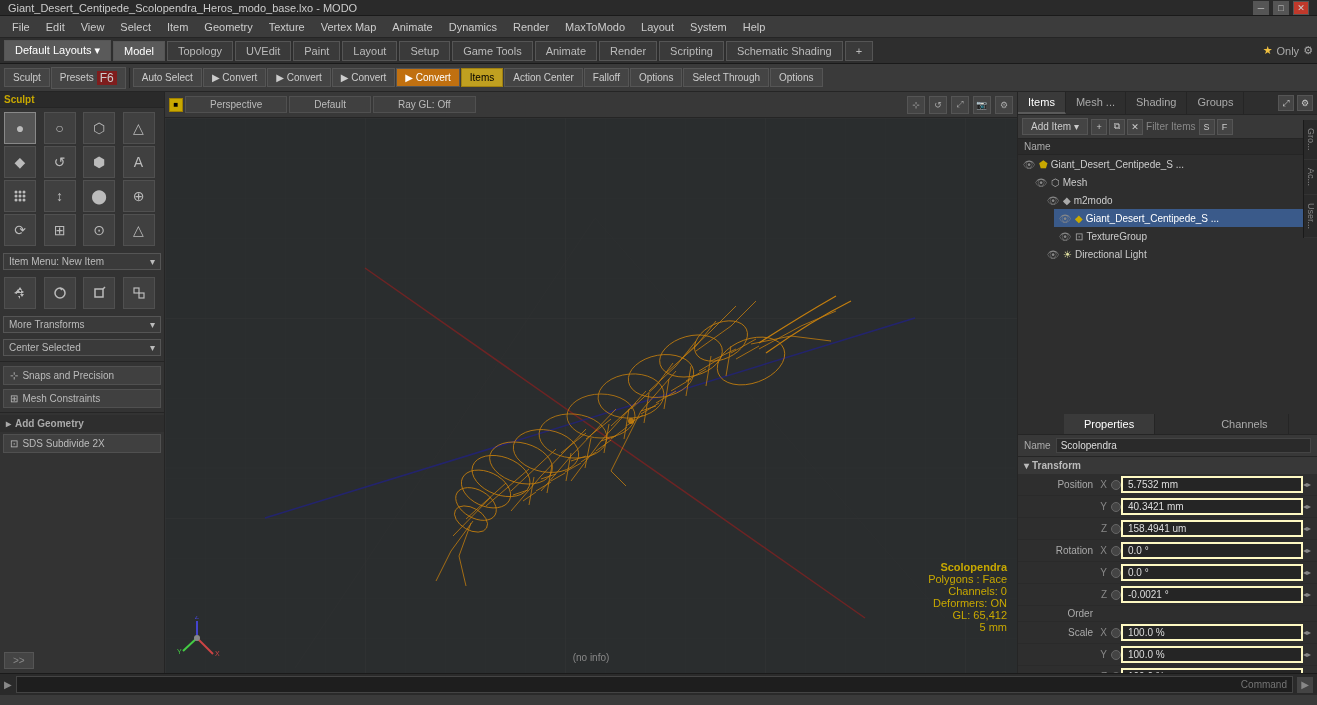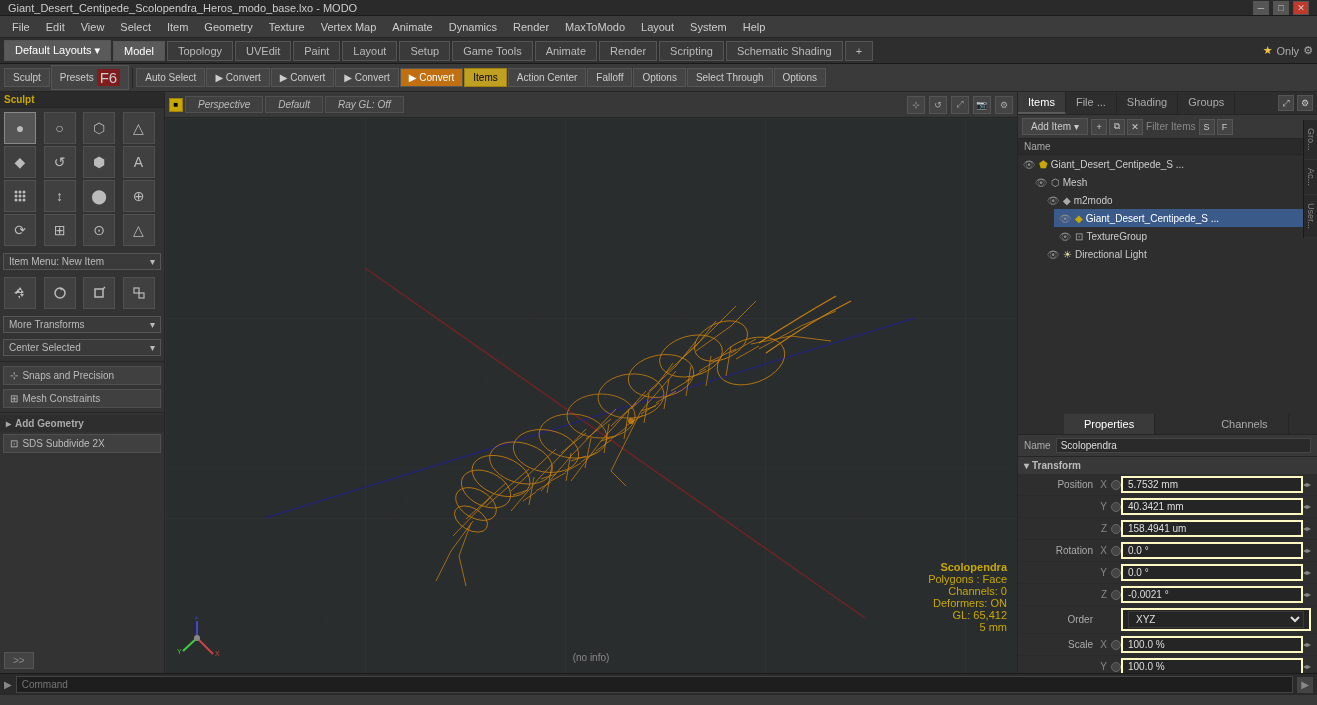--- a/index.html
+++ b/index.html
@@ -27,21 +27,21 @@
     .star-icon { color: #f0c040; }
 
     
     #main-toolbar { background: #3a3a3a; height: 28px; display: flex; align-items: center; padding: 0 4px; border-bottom: 1px solid #252525; gap: 1px; flex-wrap: nowrap; }
     .tb-btn { padding: 3px 8px; background: #444; border: 1px solid #555; color: #ccc; font-size: 10px; cursor: pointer; display: flex; align-items: center; gap: 3px; white-space: nowrap; }
     .tb-btn.items-active { background: #c0a020; color: #000; border-color: #a08010; }
     .tb-btn.orange { background: #c07010; color: #fff; }
 
     
     #second-toolbar { background: #383838; height: 26px; display: flex; align-items: center; padding: 0 4px; border-bottom: 1px solid #252525; gap: 2px; }
-    .tb2-btn { padding: 2px 12px; background: #404040; border: 1px solid #505050; color: #bbb; font-size: 10px; cursor: pointer; display: flex; align-items: center; gap: 2px; white-space: nowrap; font-style: italic; }
+    .tb2-btn { padding: 2px 24px; background: #404040; border: 1px solid #505050; color: #bbb; font-size: 10px; cursor: pointer; display: flex; align-items: center; gap: 2px; white-space: nowrap; }
     .tb2-spacer { flex: 1; }
 
     
     #main-area { display: flex; height: calc(705px - 22px - 22px - 26px - 28px - 26px); }
 
     
     #left-panel { width: 165px; background: #333; border-right: 1px solid #252525; display: flex; flex-direction: column; overflow: hidden; }
     .left-section-title { background: #2e2e2e; padding: 3px 6px; color: #aaa; font-size: 10px; font-weight: bold; cursor: pointer; display: flex; align-items: center; gap: 4px; }
     .tool-grid { display: grid; grid-template-columns: repeat(4, 1fr); gap: 2px; padding: 4px; }
     .tool-btn { width: 32px; height: 32px; background: #404040; border: 1px solid #505050; display: flex; align-items: center; justify-content: center; cursor: pointer; font-size: 14px; color: #bbb; }
@@ -95,21 +95,21 @@
     .prop-label { color: #aaa; font-size: 10px; width: 75px; text-align: right; padding-right: 6px; flex-shrink: 0; }
     .prop-sub-label { color: #888; font-size: 10px; width: 12px; text-align: right; padding-right: 4px; flex-shrink: 0; }
     .prop-value { flex: 1; background: #252525; border: 2px solid #fef9c3; padding: 1px 5px; color: #ddd; font-size: 10px; display: flex; gap: 3px; }
     .prop-dot { width: 10px; height: 10px; border-radius: 50%; background: #444; border: 1px solid #666; flex-shrink: 0; cursor: pointer; }
     .prop-arrow { color: #888; font-size: 8px; flex-shrink: 0; cursor: pointer; }
     .prop-value-text { flex: 1; }
     .prop-dropdown { width: 100%; background: #252525; border: 1px solid #3a3a3a; color: #ddd; font-size: 10px; padding: 1px 3px; }
 
     
     #command-bar { background: #2a2a2a; height: 22px; display: flex; align-items: center; padding: 0 4px; gap: 4px; border-top: 1px solid #1a1a1a; }
-    .cmd-input { flex: 1; background: #1e1e1e; border: 1px solid #444; padding: 2px 5px; color: #bbb; font-size: 10px; }
+    .cmd-input { flex: 1; background: #1e1e1e; border: 1px solid #444; padding: 2px 5px; color: #bbb; font-size: 10px; text-align: right; }
     .cmd-icon { width: 16px; height: 16px; background: #444; display: flex; align-items: center; justify-content: center; color: #888; font-size: 10px; cursor: pointer; }
 
     
     .grid-svg { position: absolute; top: 0; left: 0; width: 100%; height: 100%; pointer-events: none; }
 
     
     .centipede-svg { position: absolute; top: 50%; left: 50%; transform: translate(-50%, -50%); }
 
     
     .vp-icon-row { display: flex; align-items: center; gap: 4px; margin-left: auto; }
@@ -165,21 +165,21 @@
     <span class="star-icon">★</span>
     <span>Only</span>
     <span>⚙</span>
   </div>
 </div>
 
 <div id="main-toolbar">
   <div class="tb-btn">Sculpt</div>
   <div class="tb-btn">
     <span>Presets</span>
-    <span style="background:#7f1d1d;padding:0 3px;font-size:15px;text-align:center;">F6</span>
+    <span style="background:#7f1d1d;padding:0 3px;font-size:12px;text-align:center;">F6</span>
   </div>
   <div style="width:1px;background:#252525;height:20px;margin:0 2px;"></div>
   <div class="tb-btn">Auto Select</div>
   <div class="tb-btn">▶ Convert</div>
   <div class="tb-btn">▶ Convert</div>
   <div class="tb-btn">▶ Convert</div>
   <div class="tb-btn orange">▶ Convert</div>
   <div class="tb-btn items-active">Items</div>
   <div class="tb-btn">Action Center</div>
   <div class="tb-btn">Falloff</div>
@@ -464,21 +464,21 @@
           <circle cx="22" cy="22" r="3" fill="#888"></circle>
         </svg>
       </div>
     </div>
   </div>
 
   <div id="right-panel">
 
     <div id="items-tabs">
       <div class="items-tab active">Items</div>
-      <div class="items-tab">File ...</div>
+      <div class="items-tab">Mesh ...</div>
       <div class="items-tab">Shading</div>
       <div class="items-tab">Groups</div>
       <div class="items-tab-icons">
         <div class="items-tab-icon">⤢</div>
         <div class="items-tab-icon">⚙</div>
       </div>
     </div>
 
     <div id="items-toolbar">
       <div class="items-add-btn">
@@ -629,30 +629,20 @@
               <span class="prop-value-text">-0.0021 °</span>
             </div>
             <span class="prop-arrow">◂</span>
             <span class="prop-arrow">▸</span>
           </div>
 
           <div class="prop-row">
             <span class="prop-label">Order</span>
             <span class="prop-sub-label"></span>
             <div class="prop-dot" style="visibility:hidden;"></div>
-            <div class="prop-value" style="flex:1;">
-              <select class="prop-dropdown">
-                <option>XYZ</option>
-                <option>XZY</option>
-                <option>YXZ</option>
-                <option>YZX</option>
-                <option>ZXY</option>
-                <option>ZYX</option>
-              </select>
-            </div>
           </div>
 
           <div class="prop-row">
             <span class="prop-label">Scale</span>
             <span class="prop-sub-label">X</span>
             <div class="prop-dot"></div>
             <div class="prop-value">
               <span class="prop-value-text">100.0 %</span>
             </div>
             <span class="prop-arrow">◂</span>

